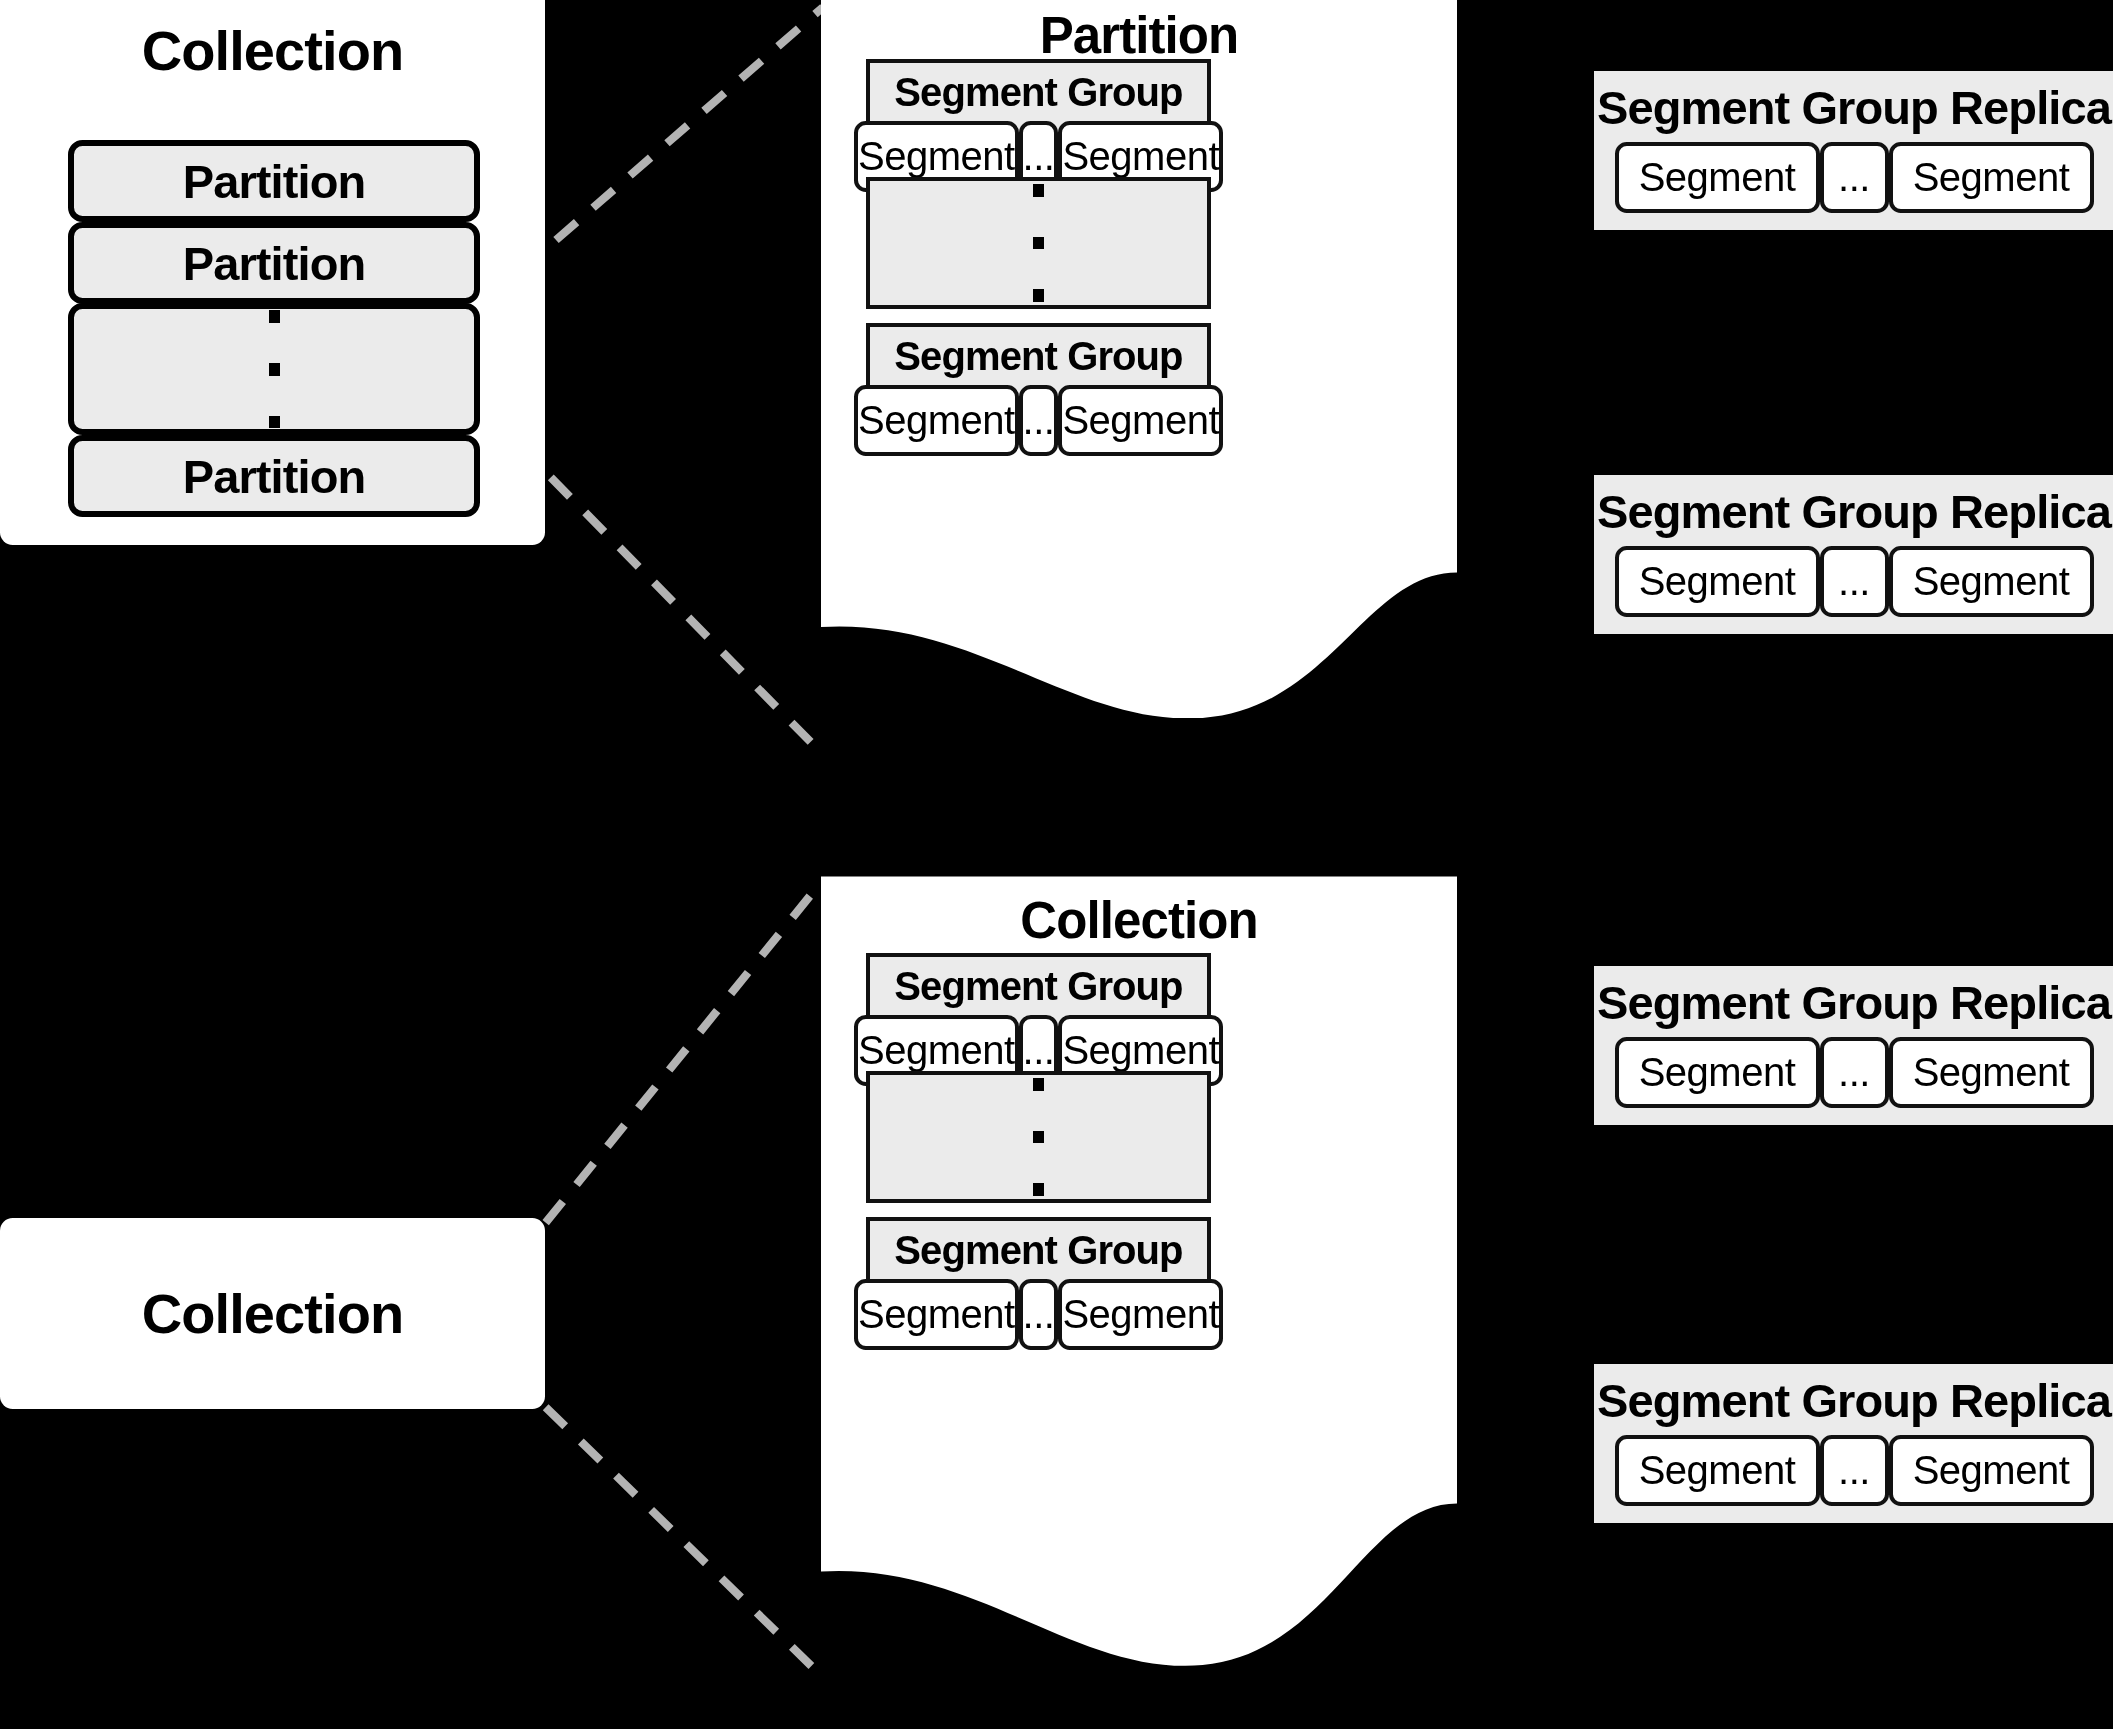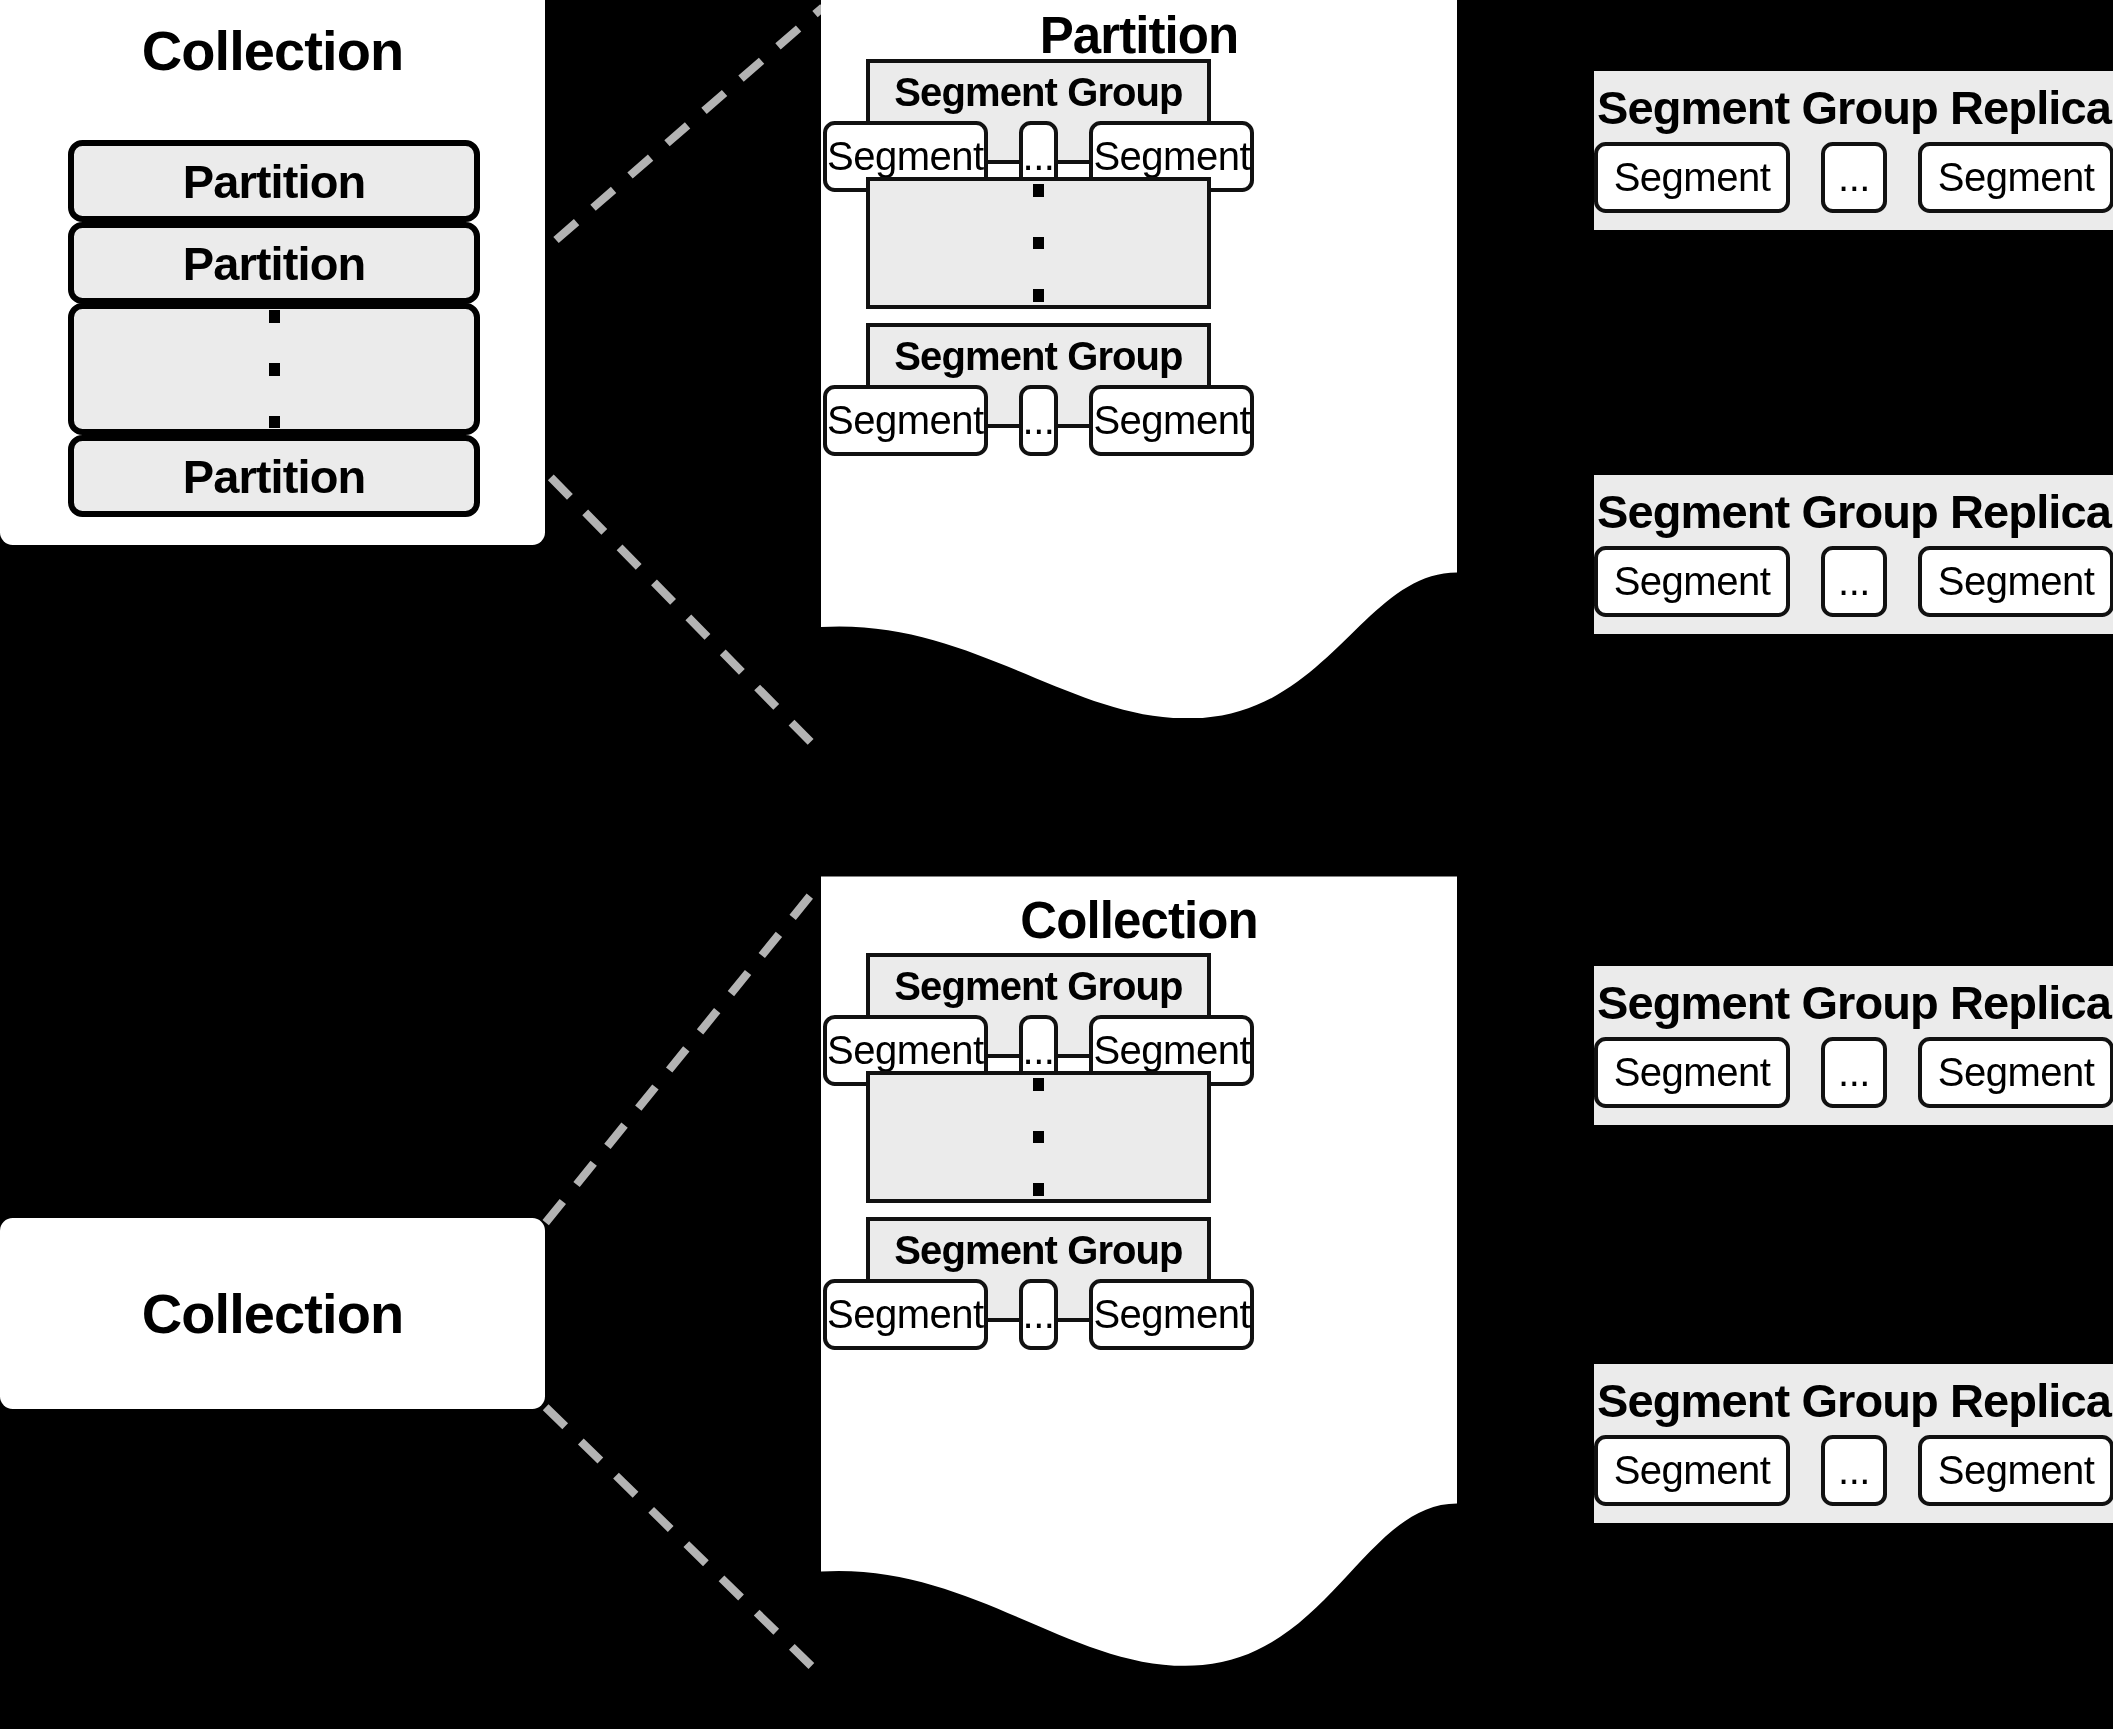--- a/index.html
+++ b/index.html
@@ -29,21 +29,21 @@
   .torn svg{display:block;position:absolute;left:0;top:0;}
   .torn-inner{position:absolute;left:0;top:0;width:100%;}
 
   .panel-title{font-weight:bold;font-size:51px;color:#000;letter-spacing:-0.9px;
                text-align:center;}
 
   
   .sg-box{background:#ebebeb;border:4.5px solid #111;box-sizing:border-box;}
   .sg-title{font-weight:bold;font-size:40px;color:#000;letter-spacing:-0.9px;
             text-align:center;}
-  .seg-row{display:flex;align-items:center;justify-content:center;gap:31px;}
+  .seg-row{display:flex;align-items:center;justify-content:center;gap:0;}
   .seg{background:#fff;border:4.5px solid #111;border-radius:11.8px;
        box-sizing:border-box;display:flex;align-items:center;
        justify-content:center;font-size:40px;color:#000;font-weight:400;
        letter-spacing:-0.5px;}
   .seg-wide{width:205px;height:71px;}
   .seg-dots{width:69px;height:71px;}
 
   
   .sg-gap{background:#ebebeb;border:4.5px solid #111;box-sizing:border-box;
           display:flex;align-items:center;justify-content:center;}

